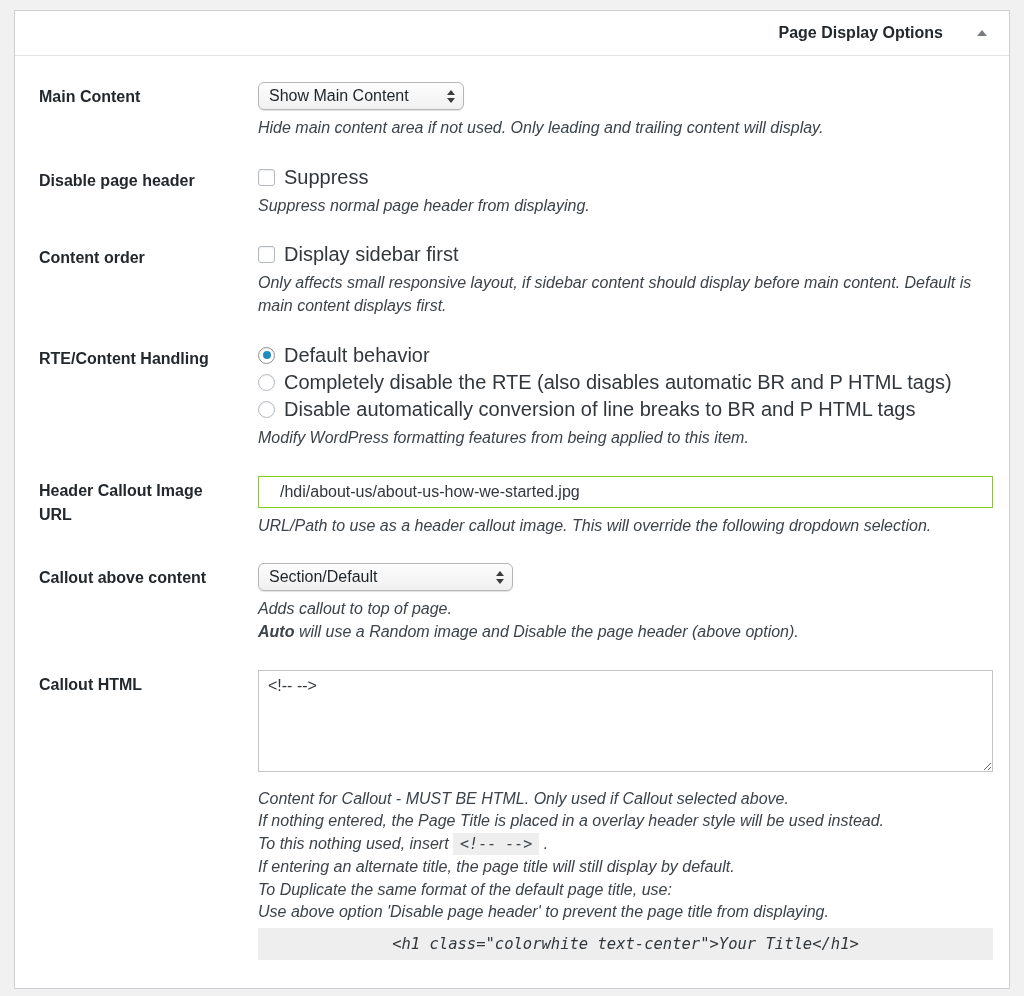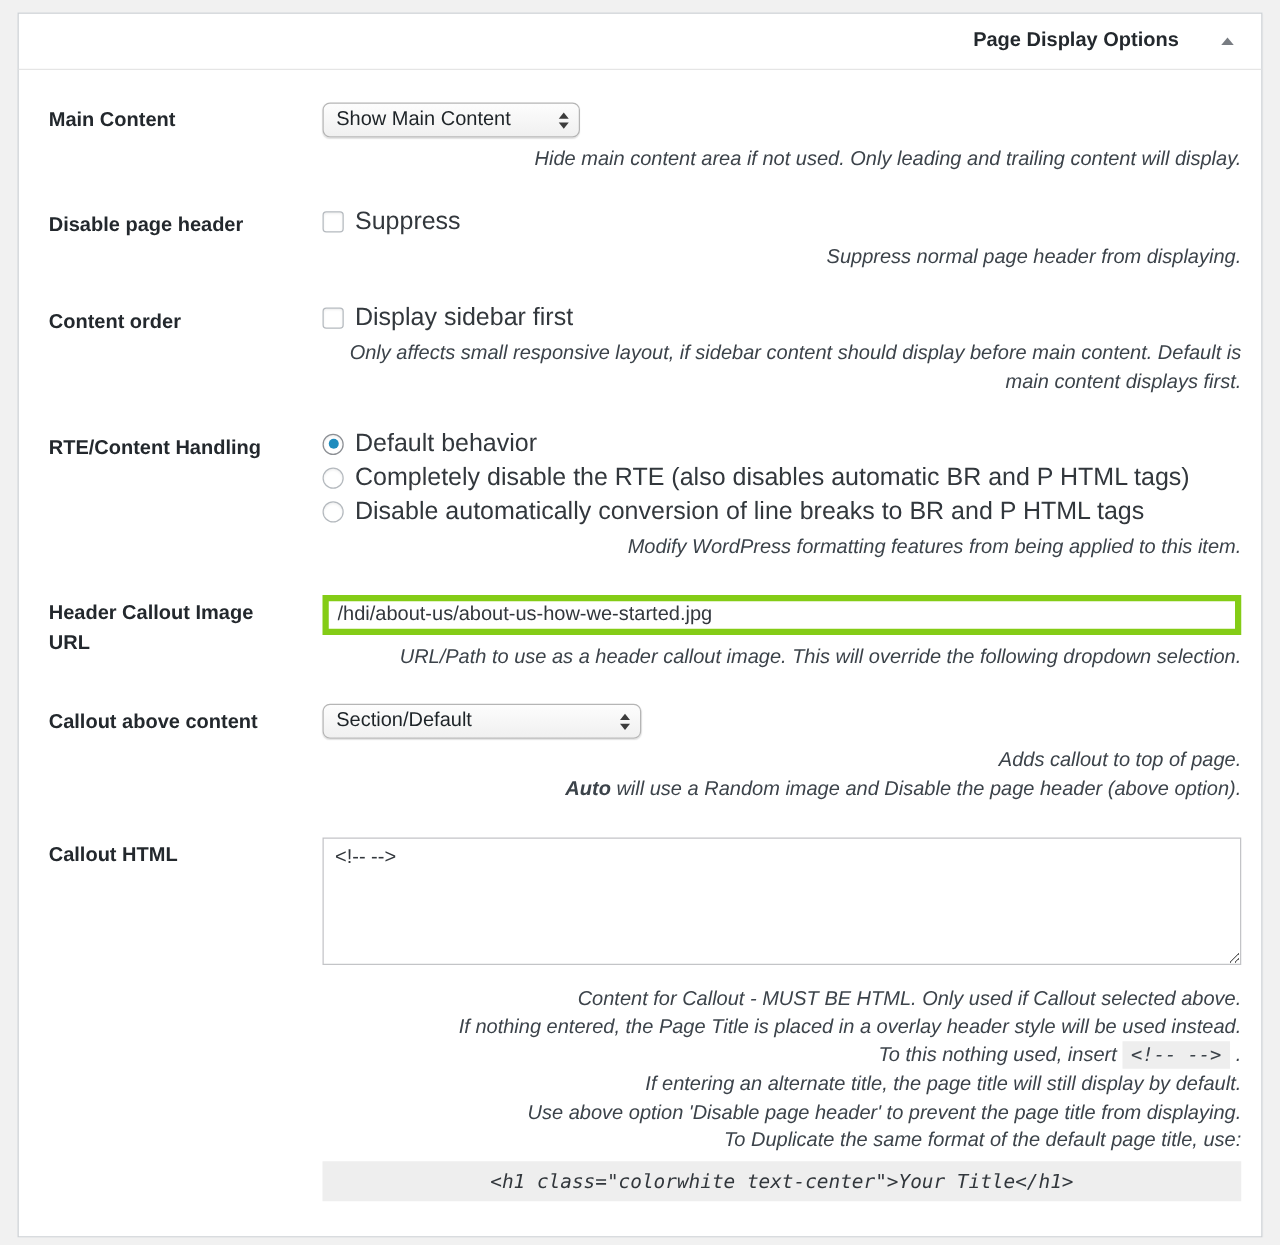--- a/index.html
+++ b/index.html
@@ -72,21 +72,20 @@
   .sel-arrows { display: inline-flex; flex-direction: column; gap: 3px; margin-left: 14px; }
   .sel-arrows .up   { width:0; height:0; border-left:4px solid transparent; border-right:4px solid transparent; border-bottom:5px solid #3c3c3c; }
   .sel-arrows .down { width:0; height:0; border-left:4px solid transparent; border-right:4px solid transparent; border-top:5px solid #3c3c3c; }
 
   .desc {
     font-style: italic;
     color: #3c434a;
     font-size: 16px;
     line-height: 1.42;
     margin-top: 7px;
-    text-align: right;
   }
   .desc.tight { margin-top: 6px; }
   .desc b { font-weight: 700; }
 
   .check-line, .radio-line {
     display: flex;
     align-items: center;
     font-size: 20px;
     color: #32373c;
     cursor: pointer;
@@ -115,26 +114,26 @@
     position: absolute;
     left: 3.5px; top: 3.5px;
     width: 8px; height: 8px;
     border-radius: 50%;
     background: var(--accent, #1e8cbe);
   }
 
   .text-input {
     width: 100%;
     height: 32px;
-    border: 5px solid #84cc16;
+    border: 1px solid #84cc16;
     background: #fff;
     font-family: "Liberation Sans", sans-serif;
     font-size: 16px;
     color: #32373c;
-    padding: 3px 7px;
+    padding: 3px 21px;
     outline: none;
   }
   .callout-textarea {
     width: 100%;
     height: 102px;
     border: 1px solid #c3c4c7;
     background: #fff;
     font-family: "Liberation Sans", sans-serif;
     font-size: 16px;
     color: #32373c;
@@ -258,21 +257,21 @@
 
     <div class="row">
       <div class="flabel">Callout HTML</div>
       <div class="field">
         <textarea class="callout-textarea" spellcheck="false" style="">&lt;!-- --&gt;</textarea>
         <div class="desc-block">
           <p class="desc">Content for Callout - MUST BE HTML. Only used if Callout selected above.</p>
           <p class="desc">If nothing entered, the Page Title is placed in a overlay header style will be used instead.</p>
           <p class="desc"><span>To this nothing used, insert </span><code class="inline-code">&lt;!-- --&gt;</code><span> .</span></p>
           <p class="desc">If entering an alternate title, the page title will still display by default.</p>
+          <p class="desc">To Duplicate the same format of the default page title, use:</p>
           <p class="desc">Use above option 'Disable page header' to prevent the page title from displaying.</p>
-          <p class="desc">To Duplicate the same format of the default page title, use:</p>
           <code class="code-sample">&lt;h1 class="colorwhite text-center"&gt;Your Title&lt;/h1&gt;</code>
         </div>
       </div>
     </div>
 
   </div>
 </div>
 
 </body></html>

